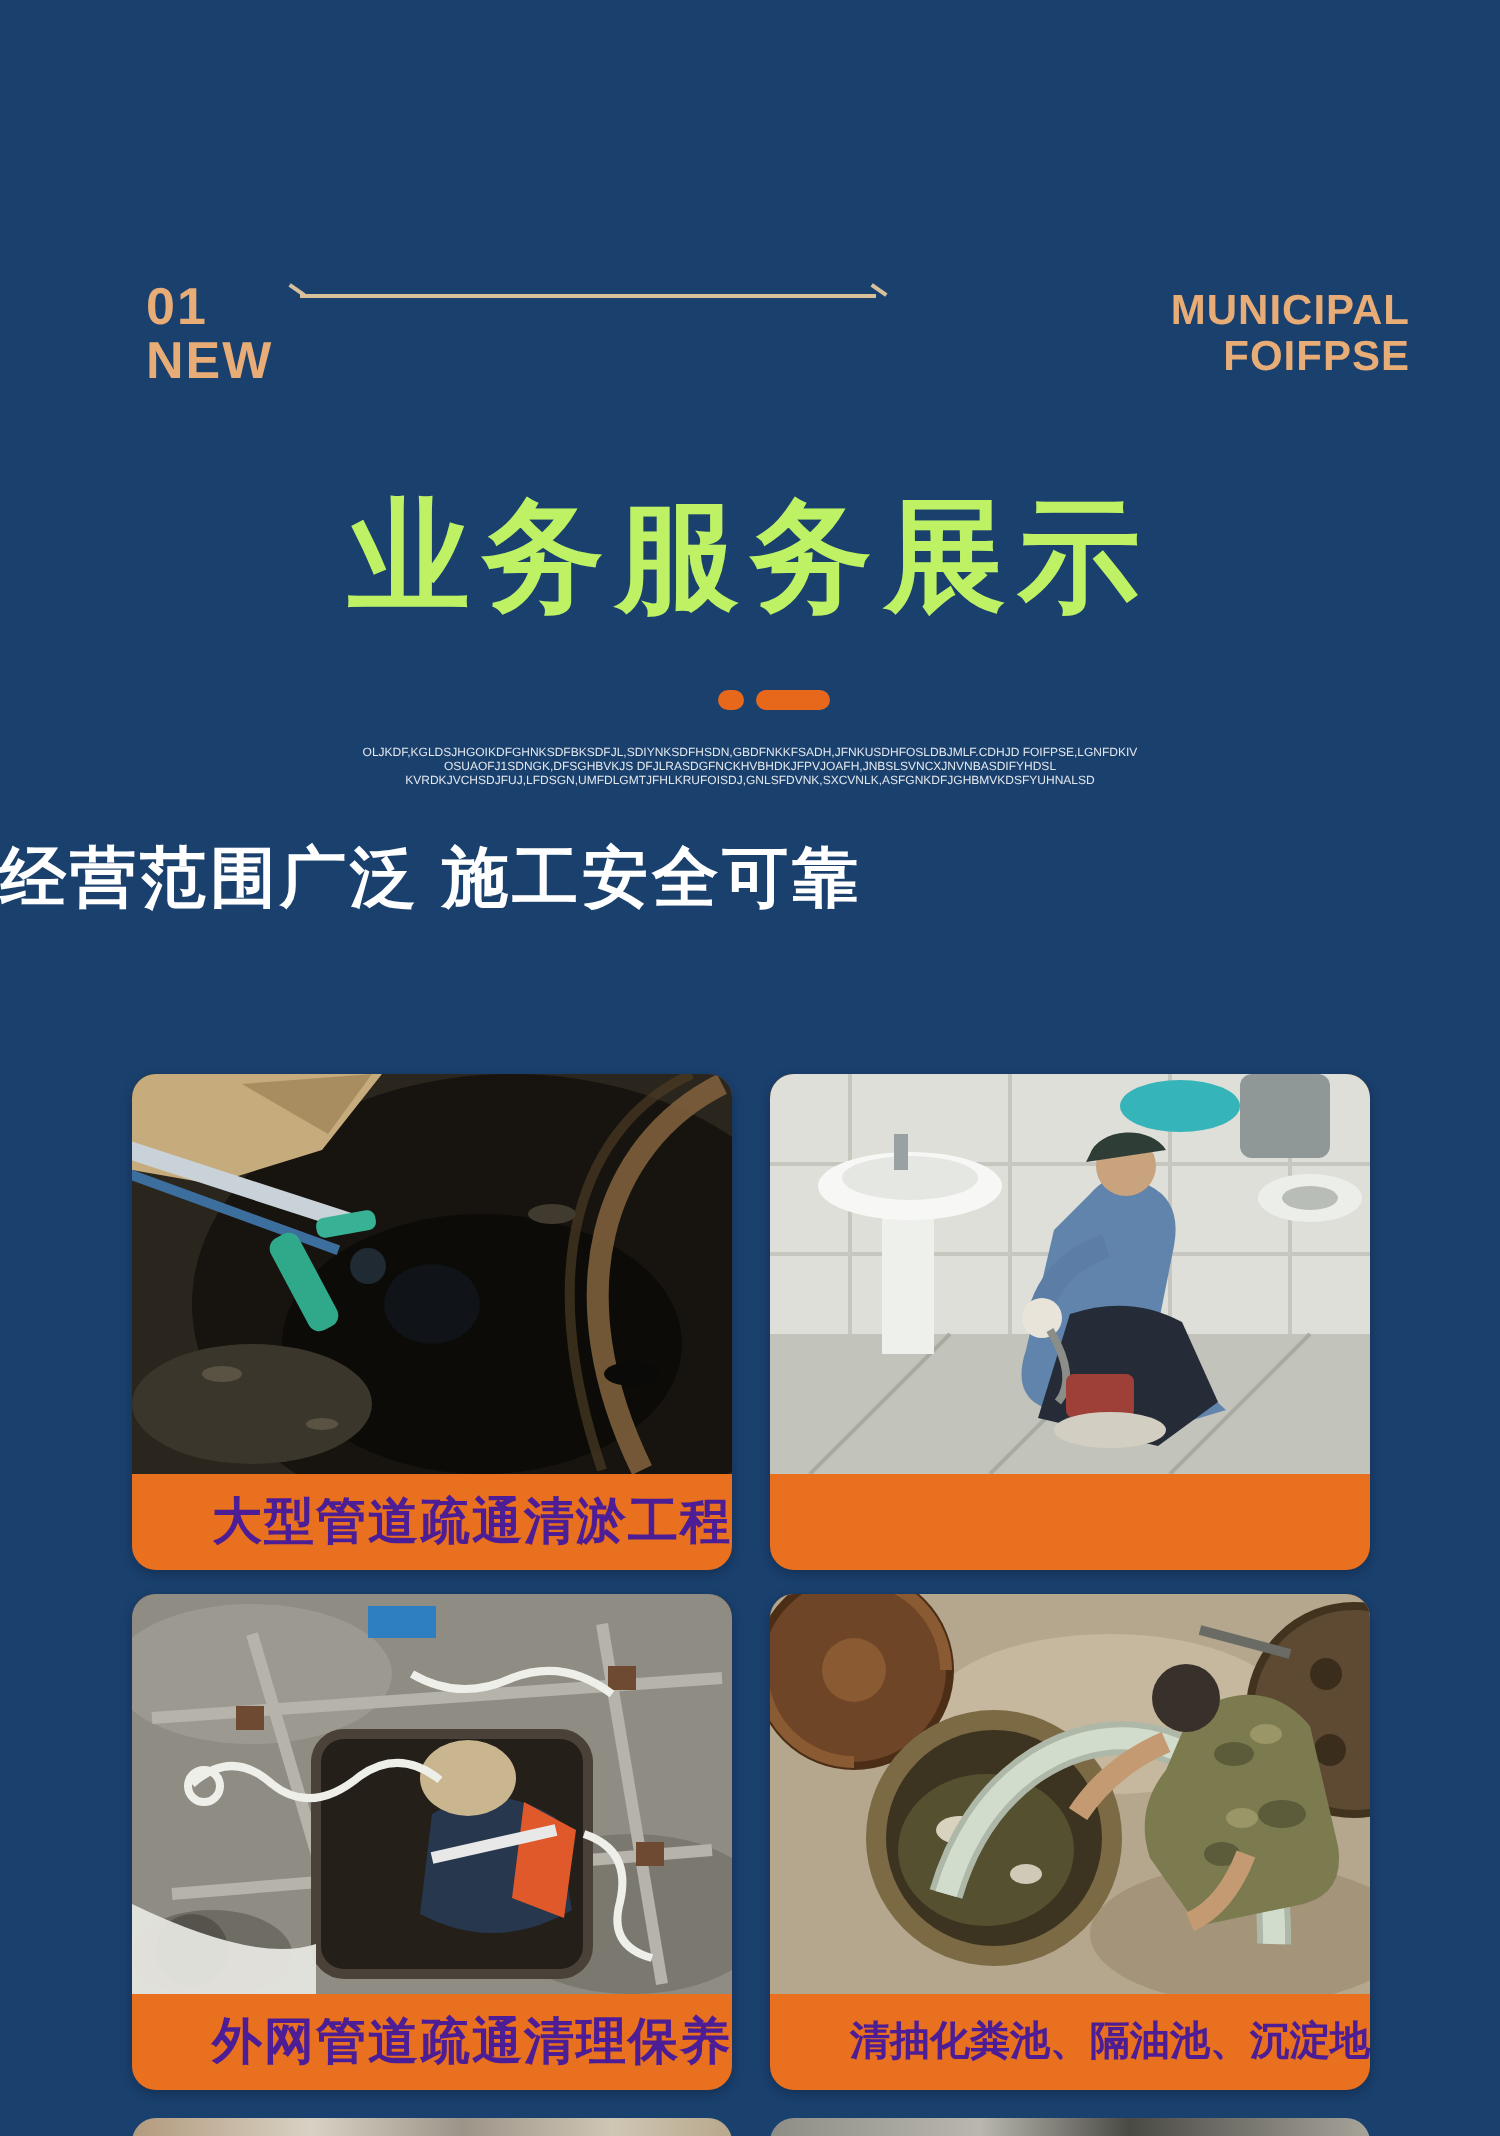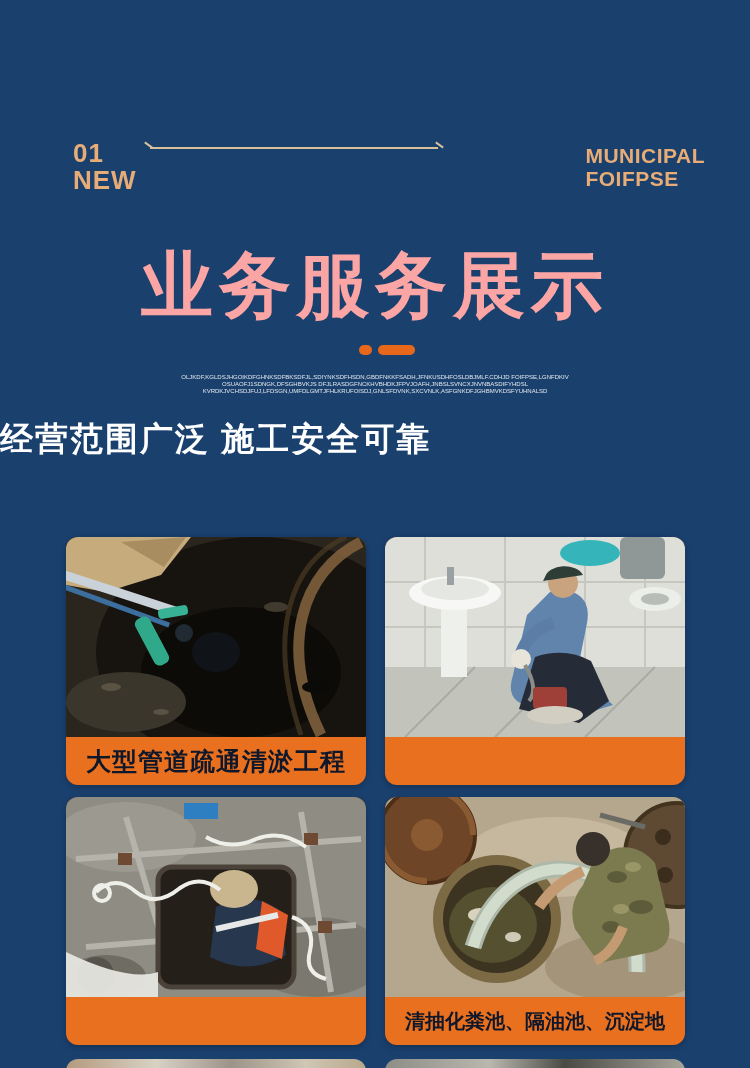--- a/index.html
+++ b/index.html
@@ -27,29 +27,29 @@
     position:absolute;left:150px;top:147px;width:288px;height:2px;
     background:var(--line_tan);
   }
   .hdr-line::before,.hdr-line::after{
     content:"";position:absolute;top:-3px;width:9px;height:2px;
     background:var(--line_tan);
   }
   .hdr-line::before{left:-6px;transform:rotate(35deg);}
   .hdr-line::after{right:-6px;transform:rotate(35deg);}
   .hdr-right{
-    position:absolute;right:45px;top:144px;text-align:left;
+    position:absolute;right:45px;top:144px;text-align:right;
     color:var(--tan_text);font-weight:bold;font-size:21px;line-height:23px;
     letter-spacing:0.5px;
   }
 
   
   .hero-title{
     position:absolute;left:0;top:238px;width:100%;text-align:center;
-    color:#fca5a5;font-size:72px;font-weight:bold;letter-spacing:6px;
+    color:#bef264;font-size:61px;font-weight:bold;letter-spacing:6px;
   }
   .divider{
     position:absolute;left:0;top:345px;width:100%;
     display:flex;justify-content:center;align-items:center;gap:6px;
     padding-left:24px; 
   }
   .divider .dot{width:13px;height:10px;border-radius:5px;background:var(--accent);}
   .divider .bar{width:37px;height:10px;border-radius:5px;background:var(--accent);}
   .fineprint{
     position:absolute;left:0;top:374px;width:100%;text-align:center;
@@ -67,22 +67,22 @@
     display:grid;grid-template-columns:300px 300px;column-gap:19px;row-gap:12px;
   }
   .card{
     width:300px;height:248px;border-radius:12px;overflow:hidden;
     background:var(--label_orange);
     box-shadow:0 2px 6px rgba(0,0,0,0.25);
   }
   .photo{width:300px;height:200px;display:block;background:#333;}
   .photo svg{display:block;width:100%;height:100%;}
   .caption{
-    height:33px;line-height:48px;text-align:center;
-    color:#0f172a;font-weight:bold;font-size:25px;letter-spacing:1px;
+    height:33px;line-height:48px;text-align:right;
+    color:#4c1d95;font-weight:bold;font-size:25px;letter-spacing:1px;
     background:var(--label_orange);white-space:nowrap;
   }
   .caption.small{font-size:20px;letter-spacing:0;}
 
   
   .sliver{
     position:absolute;top:1059px;width:300px;height:20px;
     border-radius:12px 12px 0 0;
     background:linear-gradient(90deg,#b39a7d,#d8d2c4 30%,#9c9488 55%,#cfc6b4 80%,#b8a88c);
   }
@@ -213,20 +213,21 @@
           <ellipse cx="168" cy="92" rx="24" ry="19" fill="#c9b58e"></ellipse>
           <path d="M150,132 L212,118" stroke="#e8e8e8" stroke-width="6"></path>
           <g stroke="#efefea" stroke-width="4" fill="none">
             <path d="M30,95 q20,-18 40,0 q20,16 44,-4 q20,-14 40,2"></path>
             <path d="M140,40 q24,14 50,2 q26,-10 50,8"></path>
             <path d="M226,120 q24,8 18,34 q-6,22 16,28"></path>
           </g>
           <circle cx="36" cy="96" r="8" fill="none" stroke="#efefea" stroke-width="4"></circle>
         </svg>
       </div>
+      <figcaption class="caption">外网管道疏通清理保养</figcaption>
     </figure>
 
     <figure class="card">
       <div class="photo">
         <svg viewBox="0 0 300 200" preserveAspectRatio="none" aria-hidden="true">
           <rect width="300" height="200" fill="#b5a78d"></rect>
           <ellipse cx="170" cy="60" rx="90" ry="40" fill="#c6b89e"></ellipse>
           <ellipse cx="240" cy="170" rx="80" ry="35" fill="#a3947a"></ellipse>
           <circle cx="42" cy="38" r="48" fill="#6e4526" stroke="#4c2e17" stroke-width="4"></circle>
           <circle cx="42" cy="38" r="16" fill="#8a5a32"></circle>

